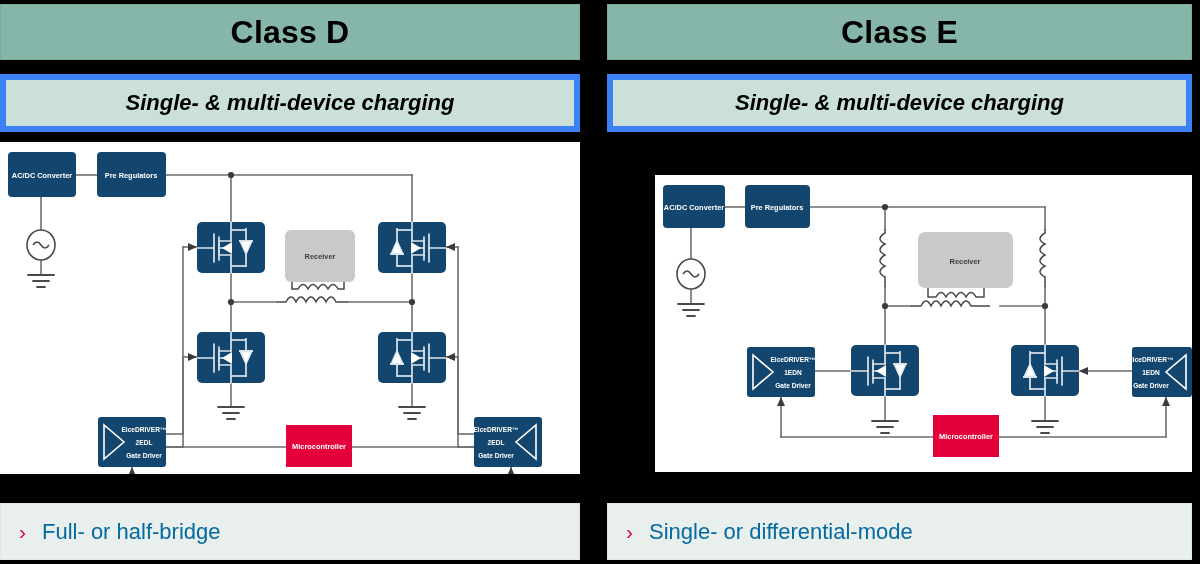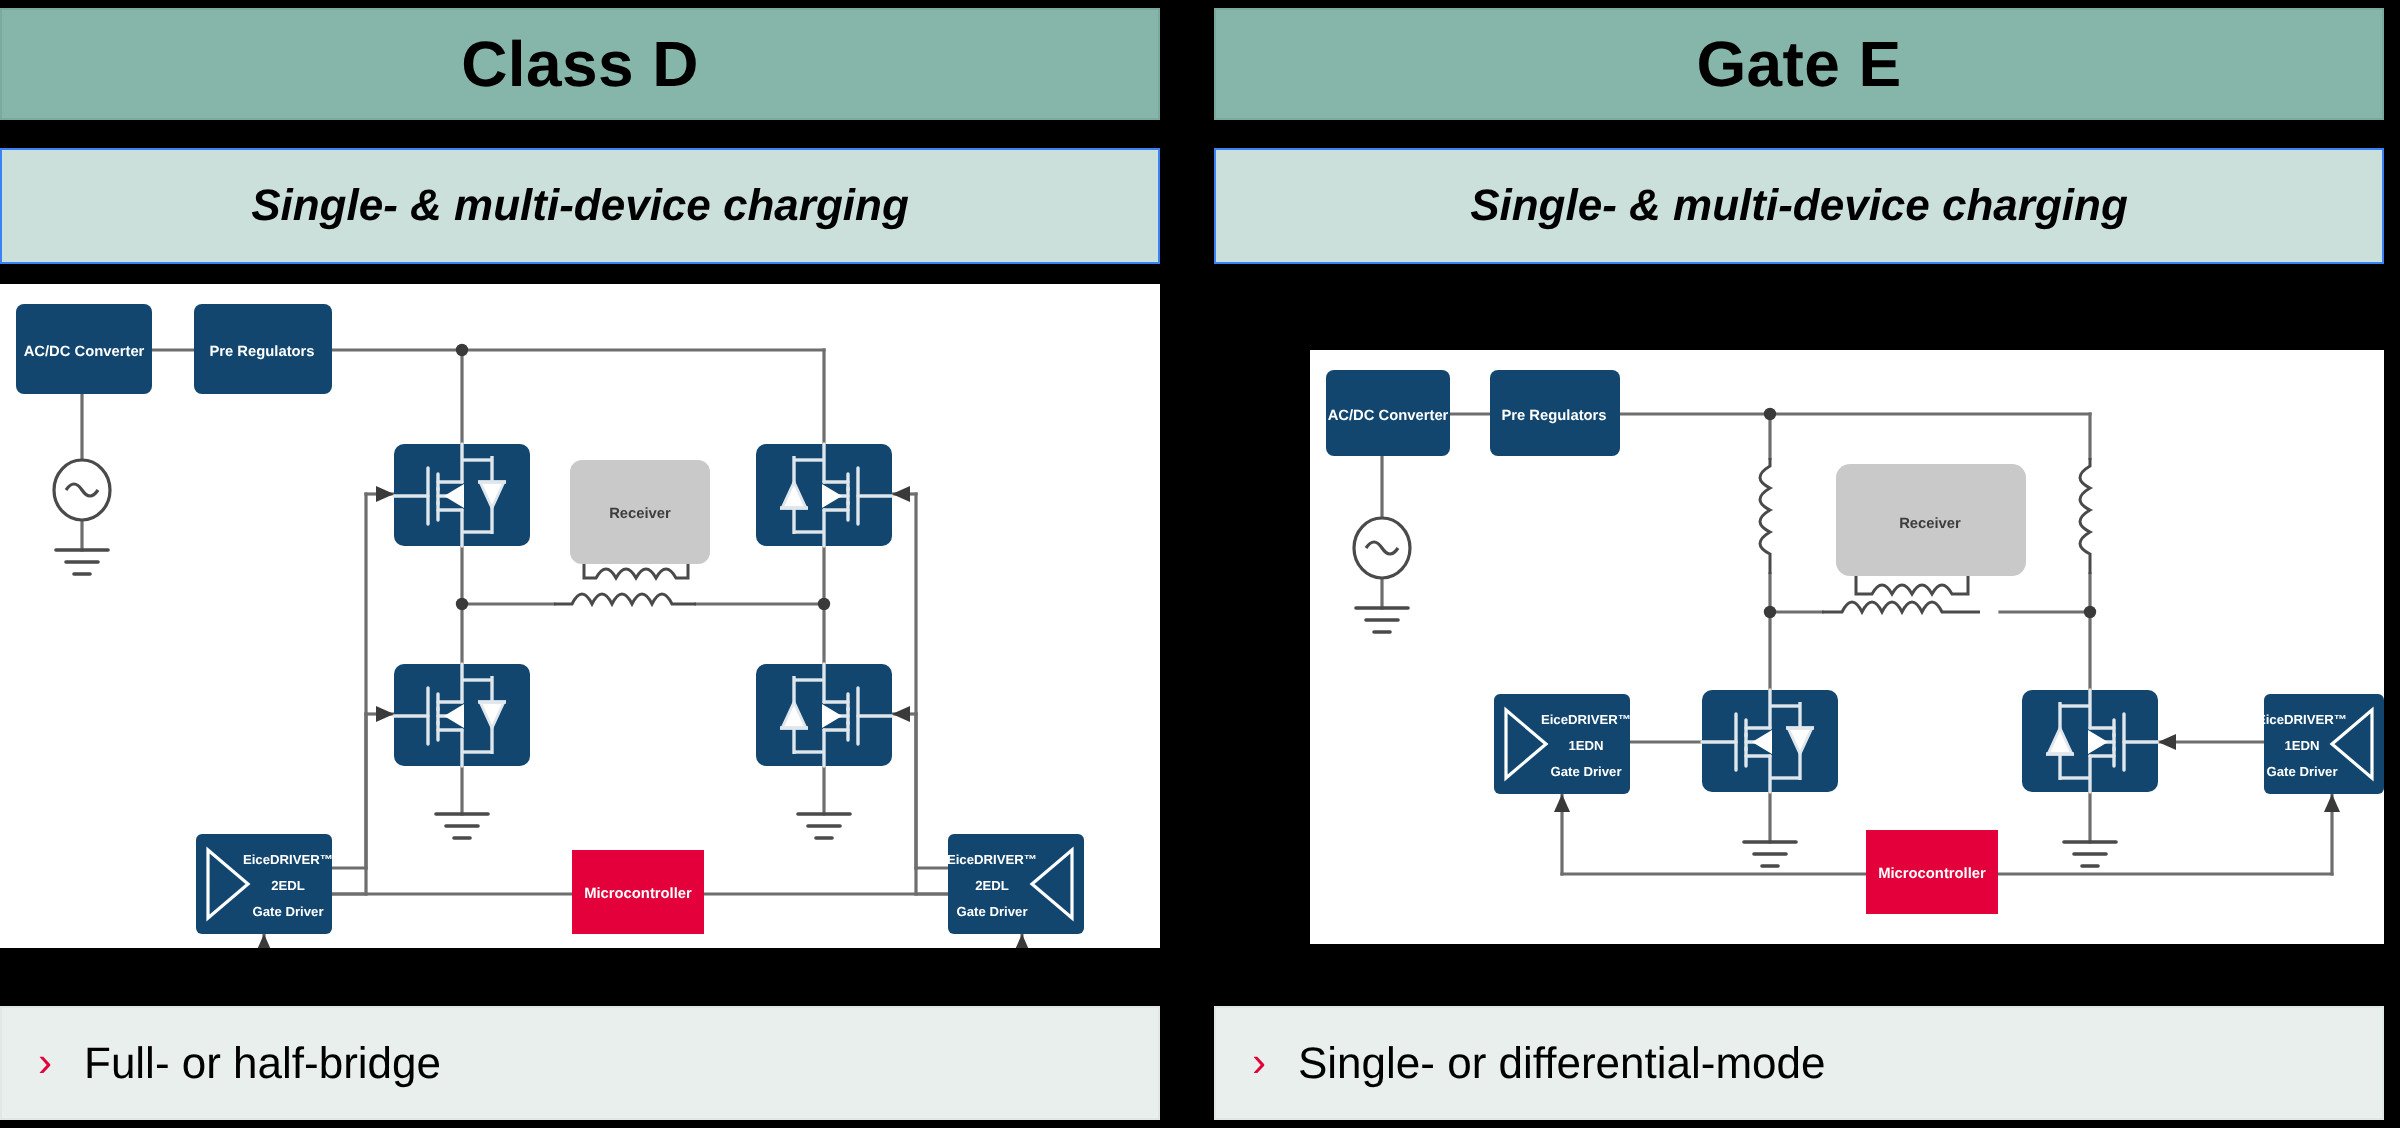--- a/index.html
+++ b/index.html
@@ -40,21 +40,21 @@
     font-weight: bold;
     color: #000000;
     letter-spacing: .2px;
   }
   .sub {
     position: absolute;
     left: 0; top: 74px;
     width: 100%;
     height: 58px;
     background: #cbe0da;
-    border: 1px solid #3b82f6;
+    border: 6px solid #3b82f6;
     display: flex;
     align-items: center;
     justify-content: center;
   }
   .sub-text {
     font-size: 22px;
     font-weight: bold;
     font-style: italic;
     color: #000000;
   }
@@ -80,21 +80,21 @@
   .foot-chev {
     color: #e4003a;
     font-size: 21px;
     margin-left: 18px;
     margin-right: 16px;
     line-height: 1;
     font-weight: 500;
   }
   .foot-text {
     font-size: 22px;
-    color: #000000;
+    color: #0369a1;
   }
   svg { display: block; }
   .blk-label { font-size: 7.4px; fill: #ffffff; font-family: "Liberation Sans", sans-serif; }
   .blk-label-sm { font-size: 6.6px; fill: #ffffff; font-family: "Liberation Sans", sans-serif; }
   .rx-label { font-size: 7.4px; fill: #3d3d3d; font-family: "Liberation Sans", sans-serif; }
 </style>
 </head>
 <body>
 
 <div class="board">
@@ -346,21 +346,21 @@
 
     <div class="foot">
       <span class="foot-chev">›</span>
       <span class="foot-text">Full- or half-bridge</span>
     </div>
   </div>
 
   <div class="panel panel-right">
 
     <div class="hdr">
-      <span class="hdr-text">Gate E</span>
+      <span class="hdr-text">Class E</span>
     </div>
 
     <div class="sub">
       <span class="sub-text">Single- &amp; multi-device charging</span>
     </div>
 
     <div class="diagram">
       <svg viewBox="0 0 537 297" width="537" height="297">
         <g stroke="#6e6e6e" stroke-width="1.6" fill="none" stroke-linecap="square">
 

